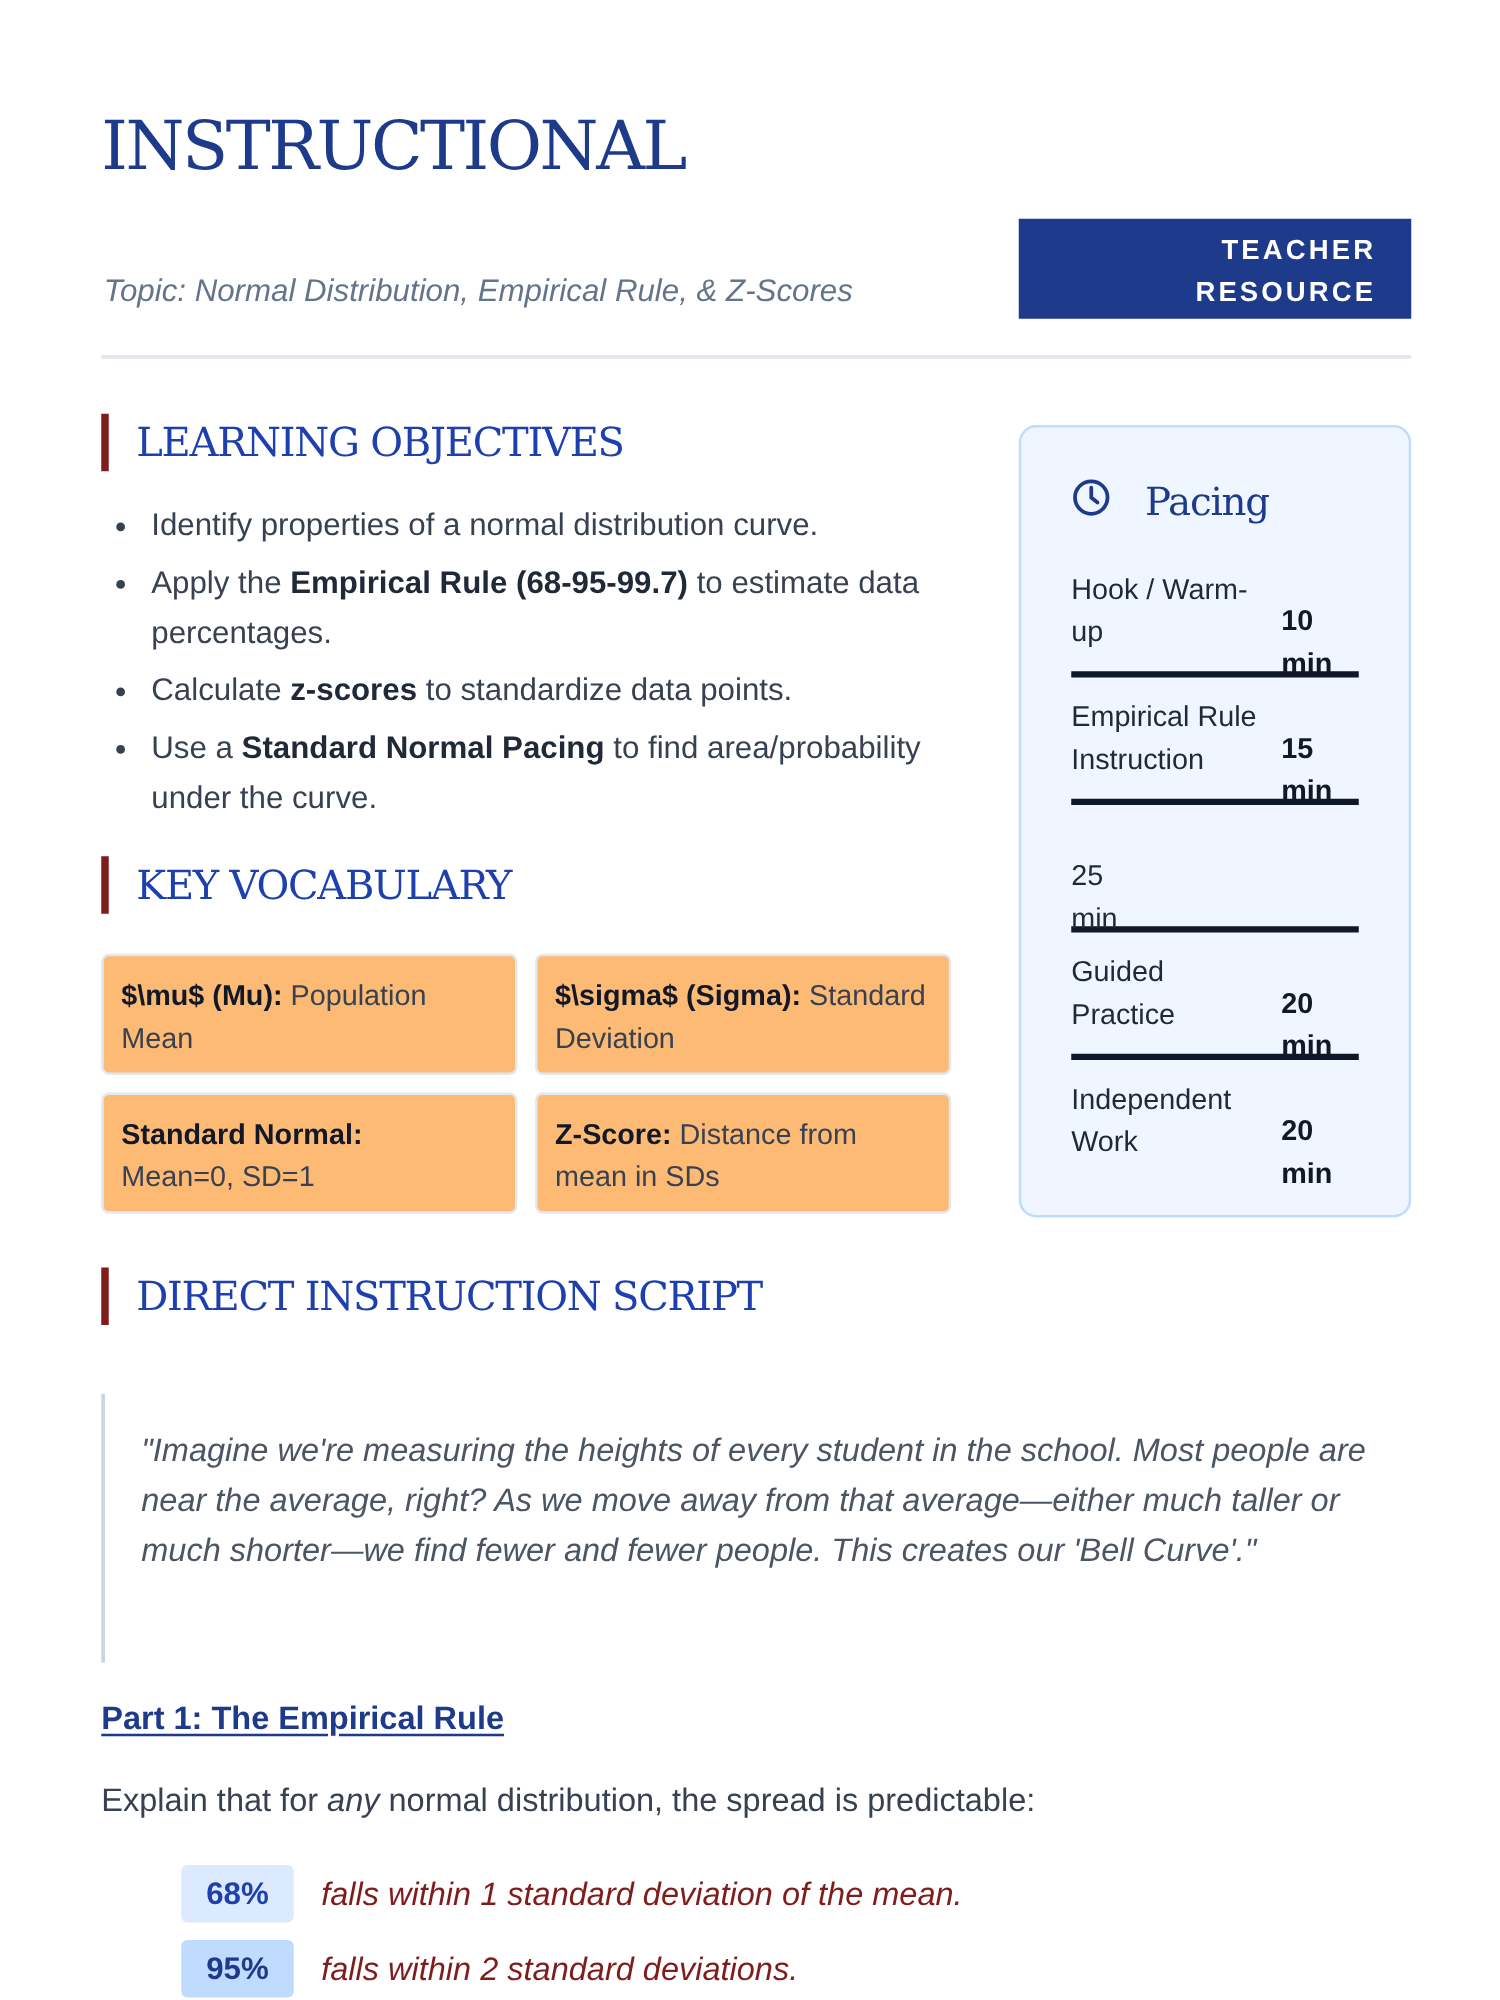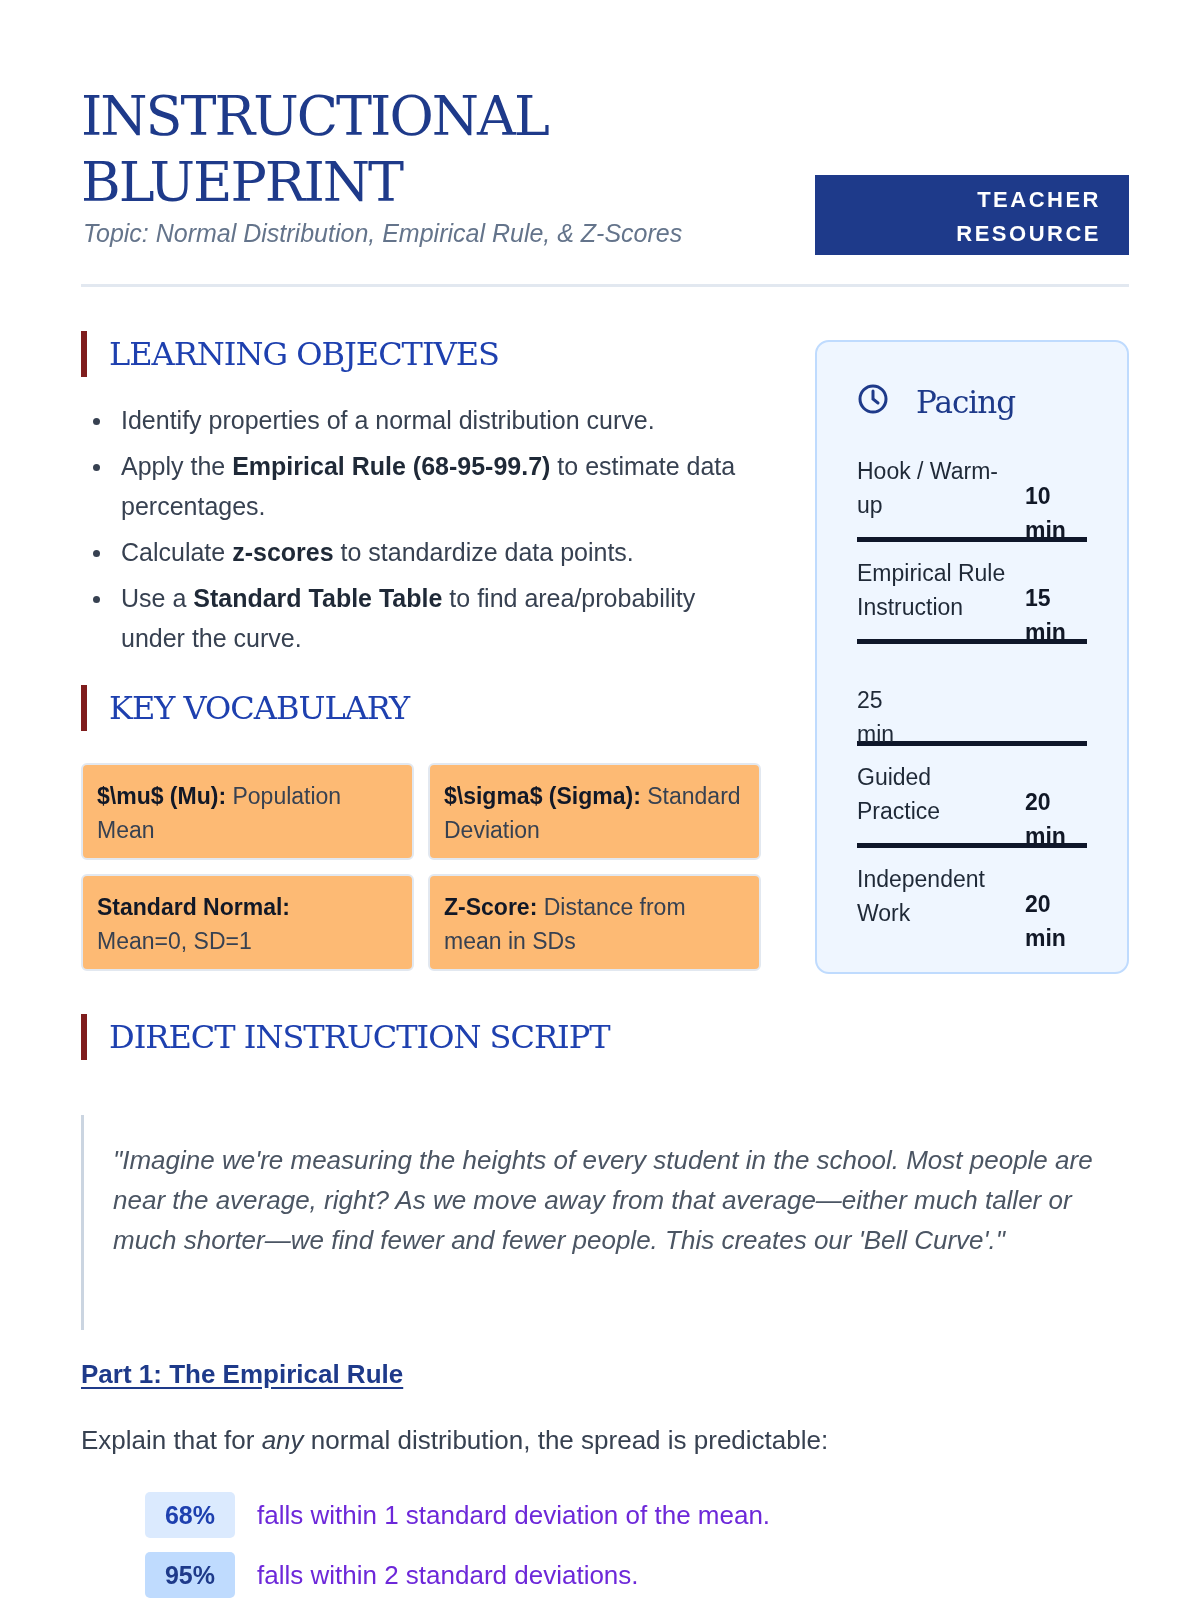--- a/index.html
+++ b/index.html
@@ -40,46 +40,45 @@
   .pace-row .dur.plain { font-weight: normal; color: #1f2937; }
 
   
   .quote { position: absolute; left: 0; top: 1115px; width: 1048px; height: 215px; border-left: 3px solid #cbd5e1; padding: 25px 0 0 29px; font-style: italic; color: #4b5563; font-size: 26px; line-height: 40px; }
   .part-title { position: absolute; left: 0; top: 1359px; font-weight: bold; color: #1e3a8a; font-size: 26px; text-decoration: underline; text-underline-offset: 4px; cursor: pointer; text-align: center; }
   .explain { position: absolute; left: 0; top: 1425px; font-size: 26px; color: #374151; }
   .rule-list { position: absolute; left: 27px; top: 1492px; width: 1000px; }
   .rule-row { display: flex; align-items: center; gap: 22px; height: 46px; margin-bottom: 14px; padding-left: 37px; }
   .pct { width: 90px; height: 46px; border-radius: 5px; background: #dbeafe; color: #1e40af; font-weight: bold; font-size: 25px; display: flex; align-items: center; justify-content: center; }
   .pct.alt { background: #bfdbfe; color: #1e3a8a; }
-  .rule-text { font-size: 26px; color: #6d28d9; }
+  .rule-text { font-size: 26px; color: #7f1d1d; font-style: italic; }
 </style>
 </head>
 <body>
 
 <div class="page">
 
   <div class="header">
     <h1 class="title">
       <span>INSTRUCTIONAL</span><br>
-      <span>BLUEPRINT</span>
     </h1>
     <div class="subtitle">Topic: Normal Distribution, Empirical Rule, &amp; Z-Scores</div>
     <div class="badge">
       <div>TEACHER</div>
       <div>RESOURCE</div>
     </div>
     <div class="header-rule"></div>
   </div>
 
   <h2 class="section-heading" style="top:331px;">LEARNING OBJECTIVES</h2>
   <ul class="objectives">
     <li><span>Identify properties of a normal distribution curve.</span><b></b><span></span></li>
     <li><span>Apply the </span><b>Empirical Rule (68-95-99.7)</b><span> to estimate data percentages.</span></li>
     <li><span>Calculate </span><b>z-scores</b><span> to standardize data points.</span></li>
-    <li><span>Use a </span><b>Standard Table Table</b><span> to find area/probability under the curve.</span></li>
+    <li><span>Use a </span><b>Standard Normal Pacing</b><span> to find area/probability under the curve.</span></li>
   </ul>
 
   <h2 class="section-heading" style="top:685px;">KEY VOCABULARY</h2>
   <div class="vocab-grid">
     <div class="vocab-card"><b>$\mu$ (Mu):</b><span> Population Mean</span></div>
     <div class="vocab-card"><b>$\sigma$ (Sigma):</b><span> Standard Deviation</span></div>
     <div class="vocab-card"><b>Standard Normal:</b><br><span> Mean=0, SD=1</span></div>
     <div class="vocab-card"><b>Z-Score:</b><span> Distance from mean in SDs</span></div>
   </div>
 

